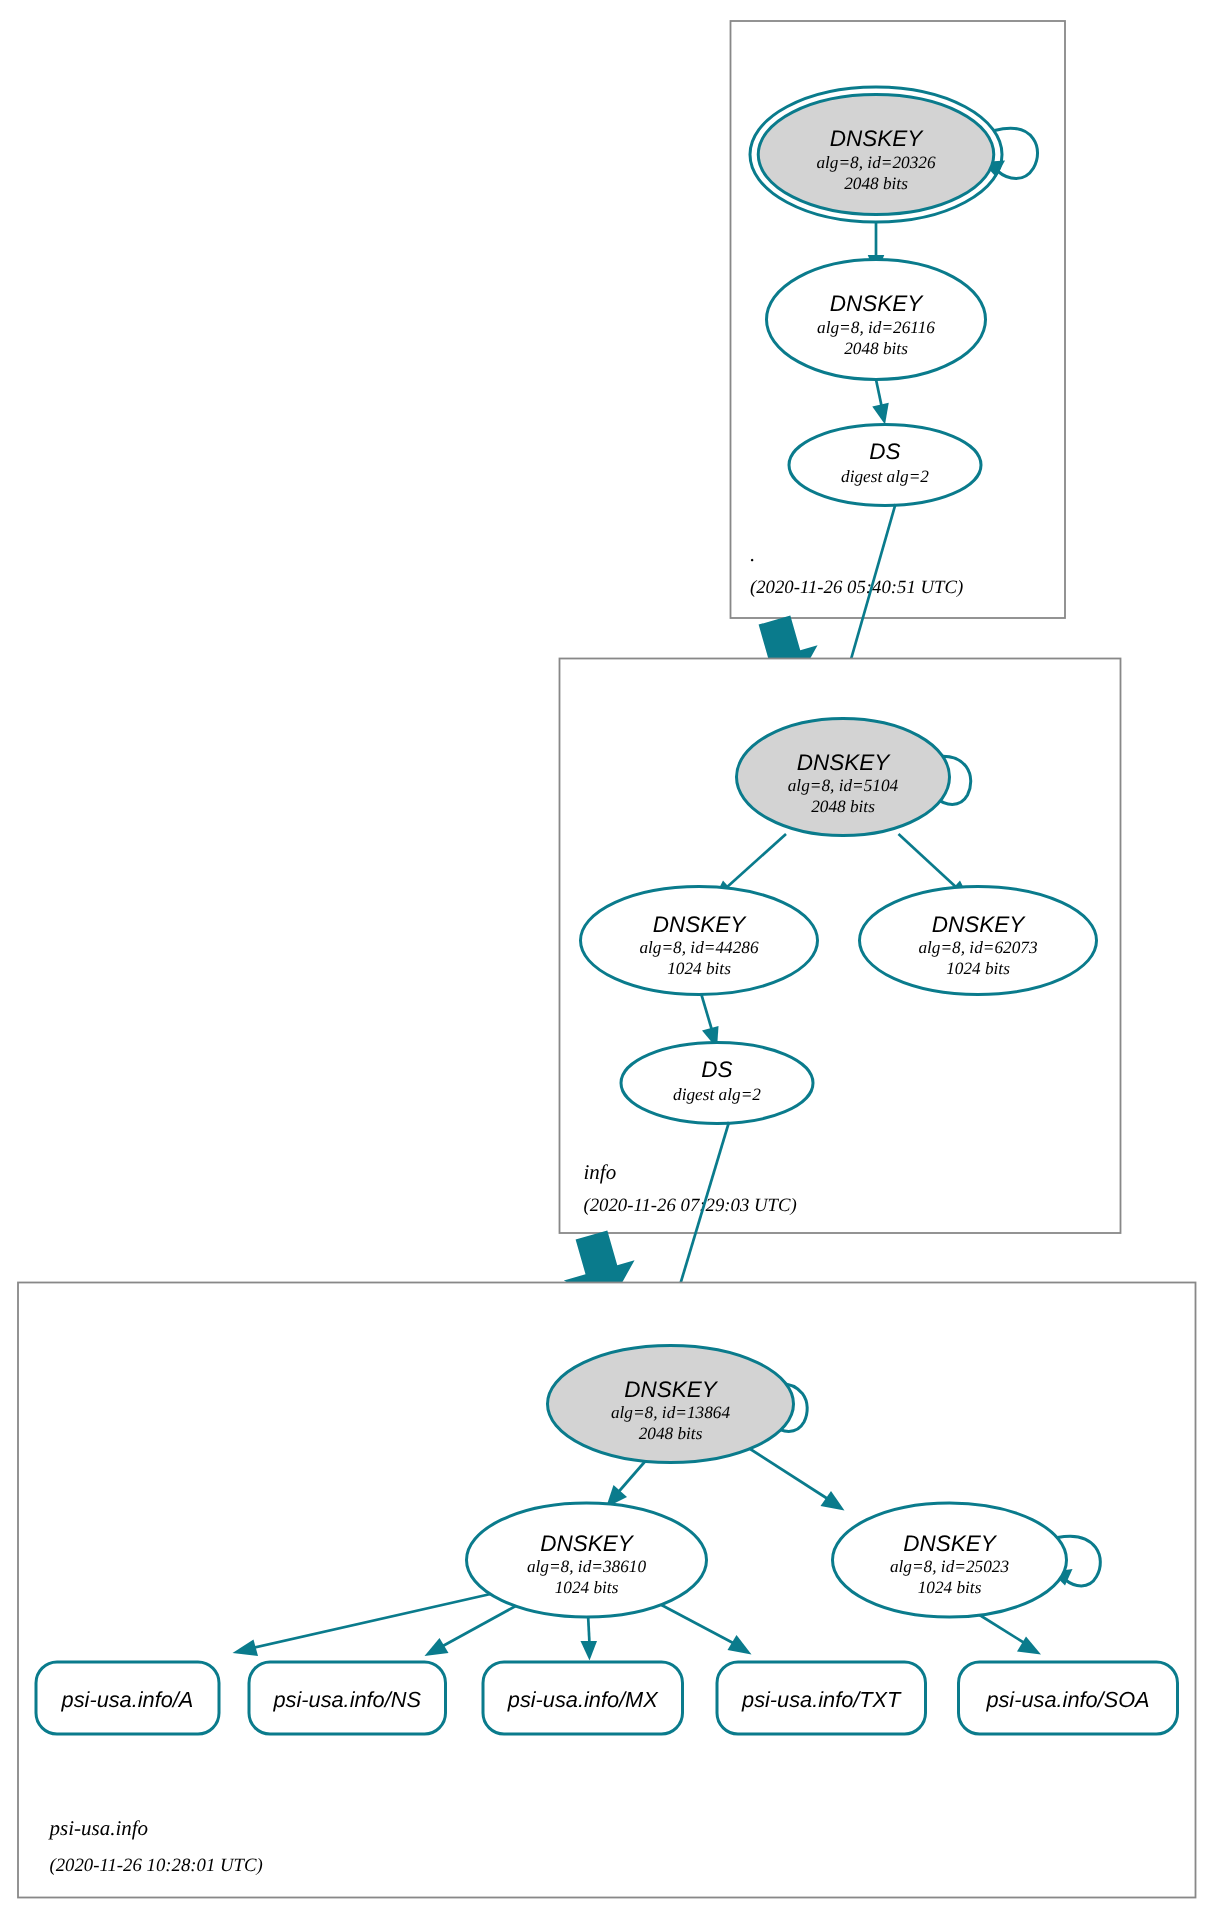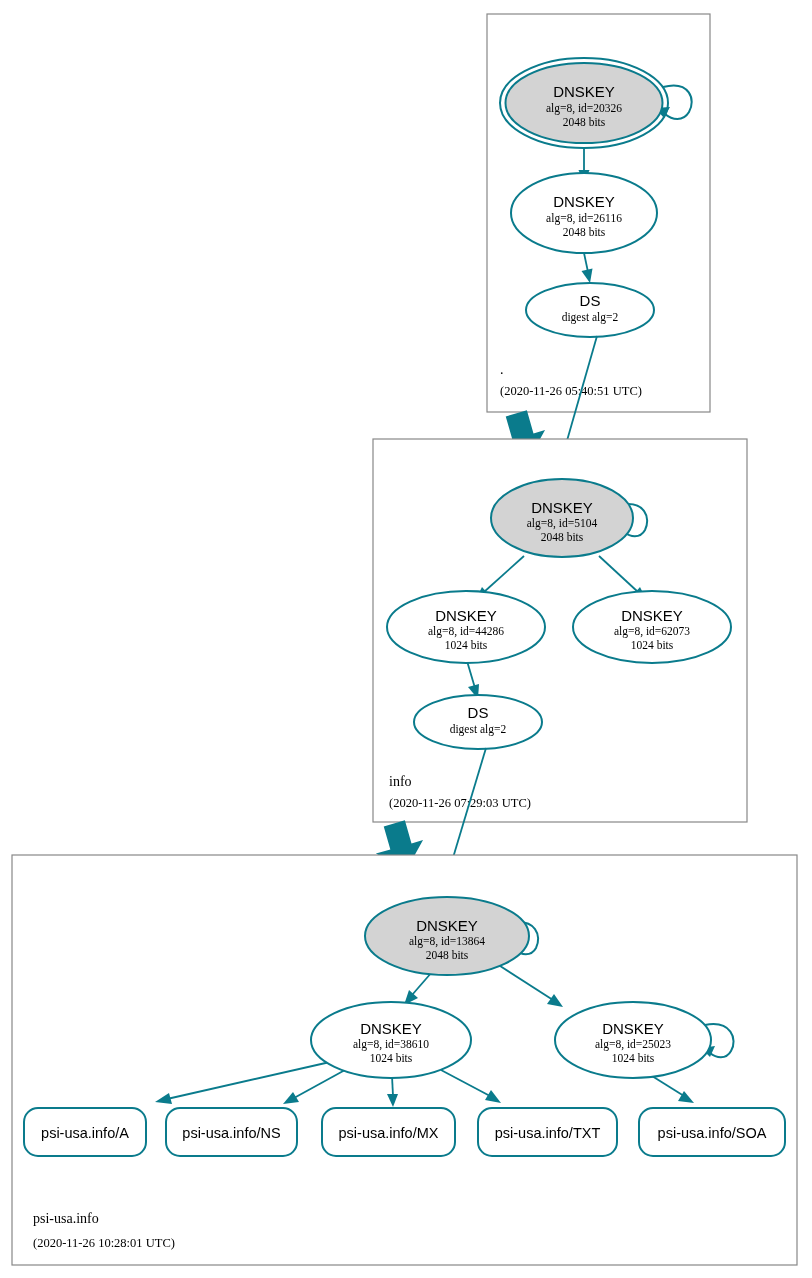--- a/index.html
+++ b/index.html
@@ -10,20 +10,21 @@
   body {
     width: 812px;
     height: 1278px;
     font-family: "Liberation Sans", sans-serif;
     overflow: hidden;
   }
   #graph-root {
     position: relative;
     width: 812px;
     height: 1278px;
+    font-style: italic;
   }
   svg#dnsviz {
     display: block;
     width: 812px;
     height: 1278px;
   }
   .zone-box {
     fill: #ffffff;
     stroke: #888888;
     stroke-width: 1.2;

